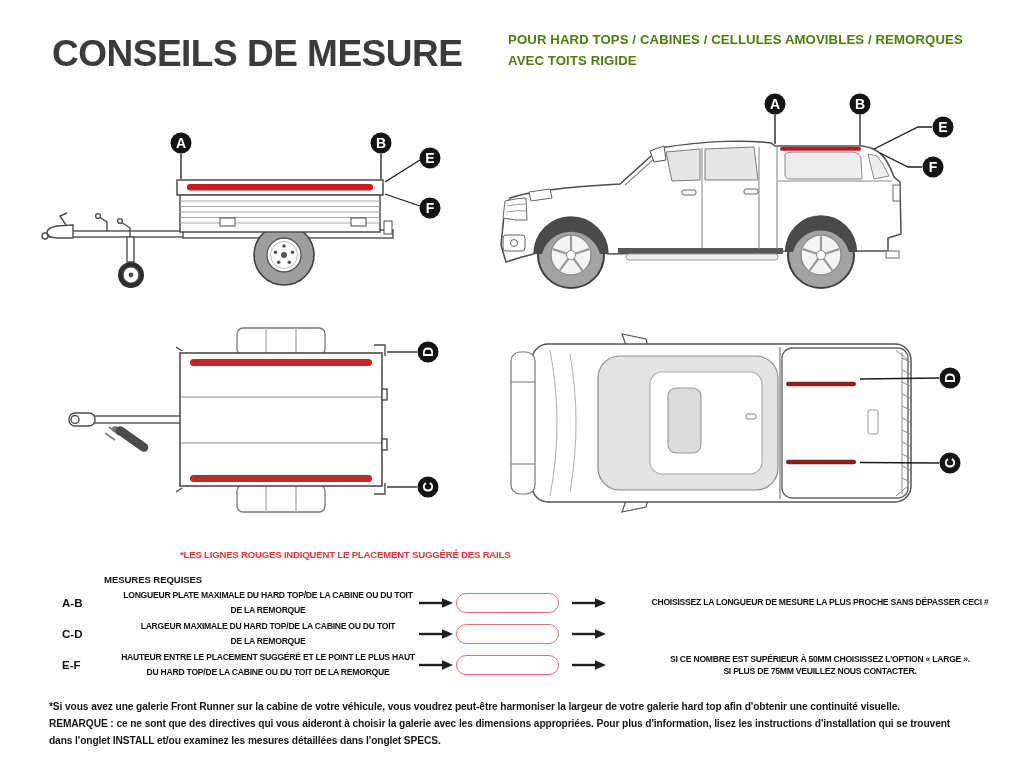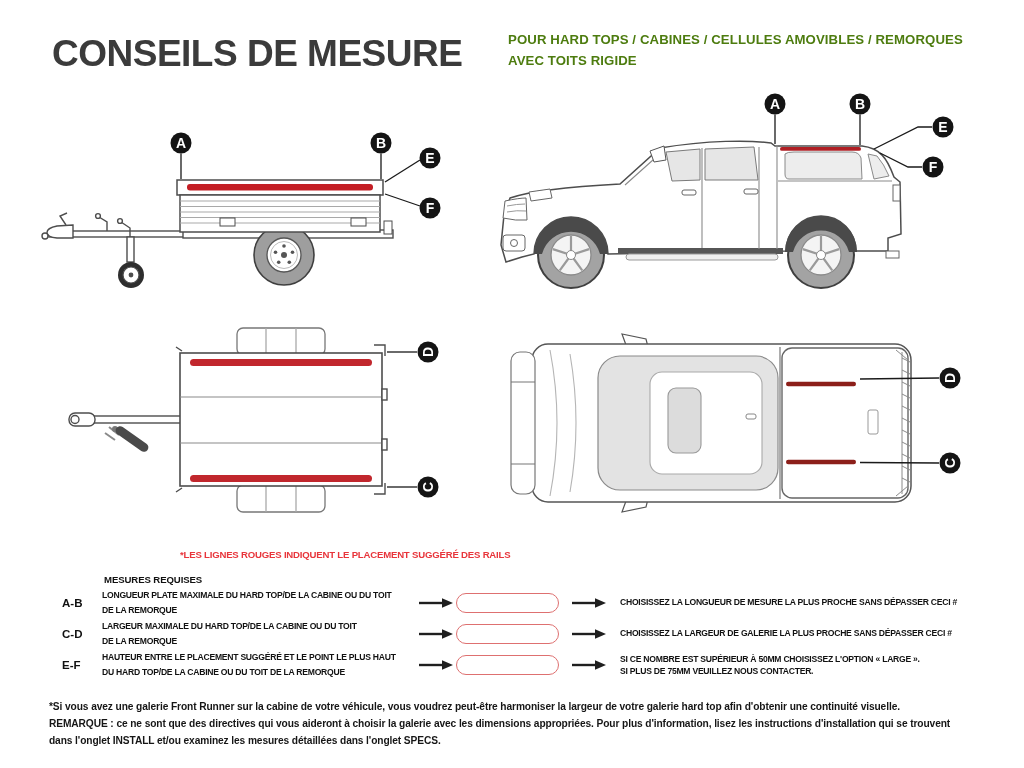--- a/index.html
+++ b/index.html
@@ -26,21 +26,21 @@
   .lbl circle{fill:#141414;}
   
   .m-heading{
     position:absolute;left:60px;top:574px;
     font-size:9.6px;font-weight:700;letter-spacing:-0.1px;color:#111;margin-left:44px;
   }
   .m-note{
     position:absolute;left:180px;top:549px;
     font-size:9.6px;font-weight:700;letter-spacing:-0.2px;color:#e8353b;
   }
-  .m-row{position:absolute;left:0;width:1024px;height:34px;}
+  .m-row{position:absolute;left:0;width:1024px;height:34px;text-align:center;}
   .m-row>*{position:absolute;top:50%;transform:translateY(-50%);}
   .m-key{left:62px;font-size:11.5px;font-weight:700;color:#111;}
   .m-desc{left:102px;width:332px;font-size:8.6px;font-weight:700;line-height:15px;
           letter-spacing:-0.25px;white-space:pre-line;color:#111;}
   .m-arrow.a1{left:419px;}
   .m-pill{
     left:456px;width:103px;height:20px;border:1.6px solid #de7070;
     border-radius:12px;background:#fff;box-sizing:border-box;
   }
   .m-arrow.a2{left:572px;}
@@ -302,21 +302,20 @@
 DE LA REMORQUE</span>
   <svg class="m-arrow a1" width="34" height="12" viewBox="0 0 34 12">
     <line x1="0" y1="6" x2="24" y2="6"></line>
       <polygon points="23,1.2 34,6 23,10.8"></polygon>
   </svg>
   <span class="m-pill"></span>
   <svg class="m-arrow a2" width="34" height="12" viewBox="0 0 34 12">
     <line x1="0" y1="6" x2="24" y2="6"></line>
       <polygon points="23,1.2 34,6 23,10.8"></polygon>
   </svg>
-  <span class="m-instruction">CHOISISSEZ LA LARGEUR DE GALERIE LA PLUS PROCHE SANS DÉPASSER CECI #</span>
 </div>
 
 <div class="m-row" style="top:648px">
   <span class="m-key">E-F</span>
   <span class="m-desc">HAUTEUR ENTRE LE PLACEMENT SUGGÉRÉ ET LE POINT LE PLUS HAUT
 DU HARD TOP/DE LA CABINE OU DU TOIT DE LA REMORQUE</span>
   <svg class="m-arrow a1" width="34" height="12" viewBox="0 0 34 12">
     <line x1="0" y1="6" x2="24" y2="6"></line>
       <polygon points="23,1.2 34,6 23,10.8"></polygon>
   </svg>

